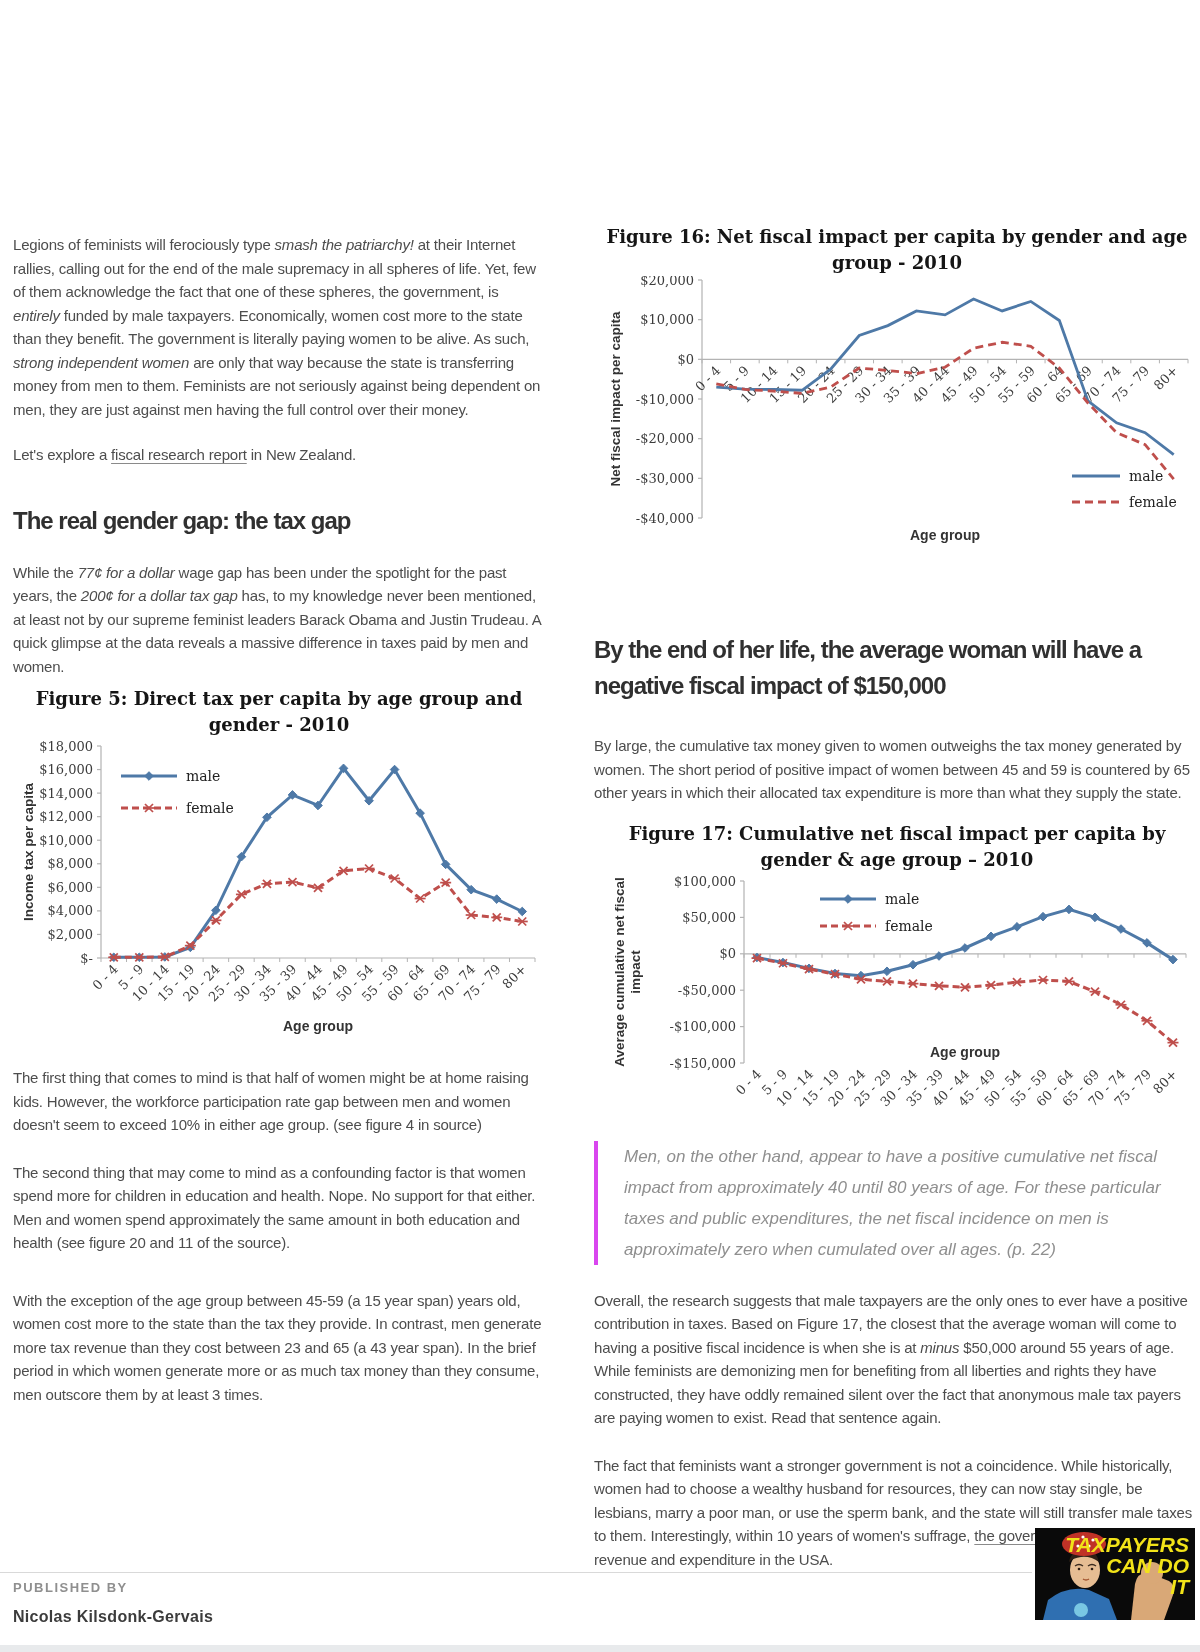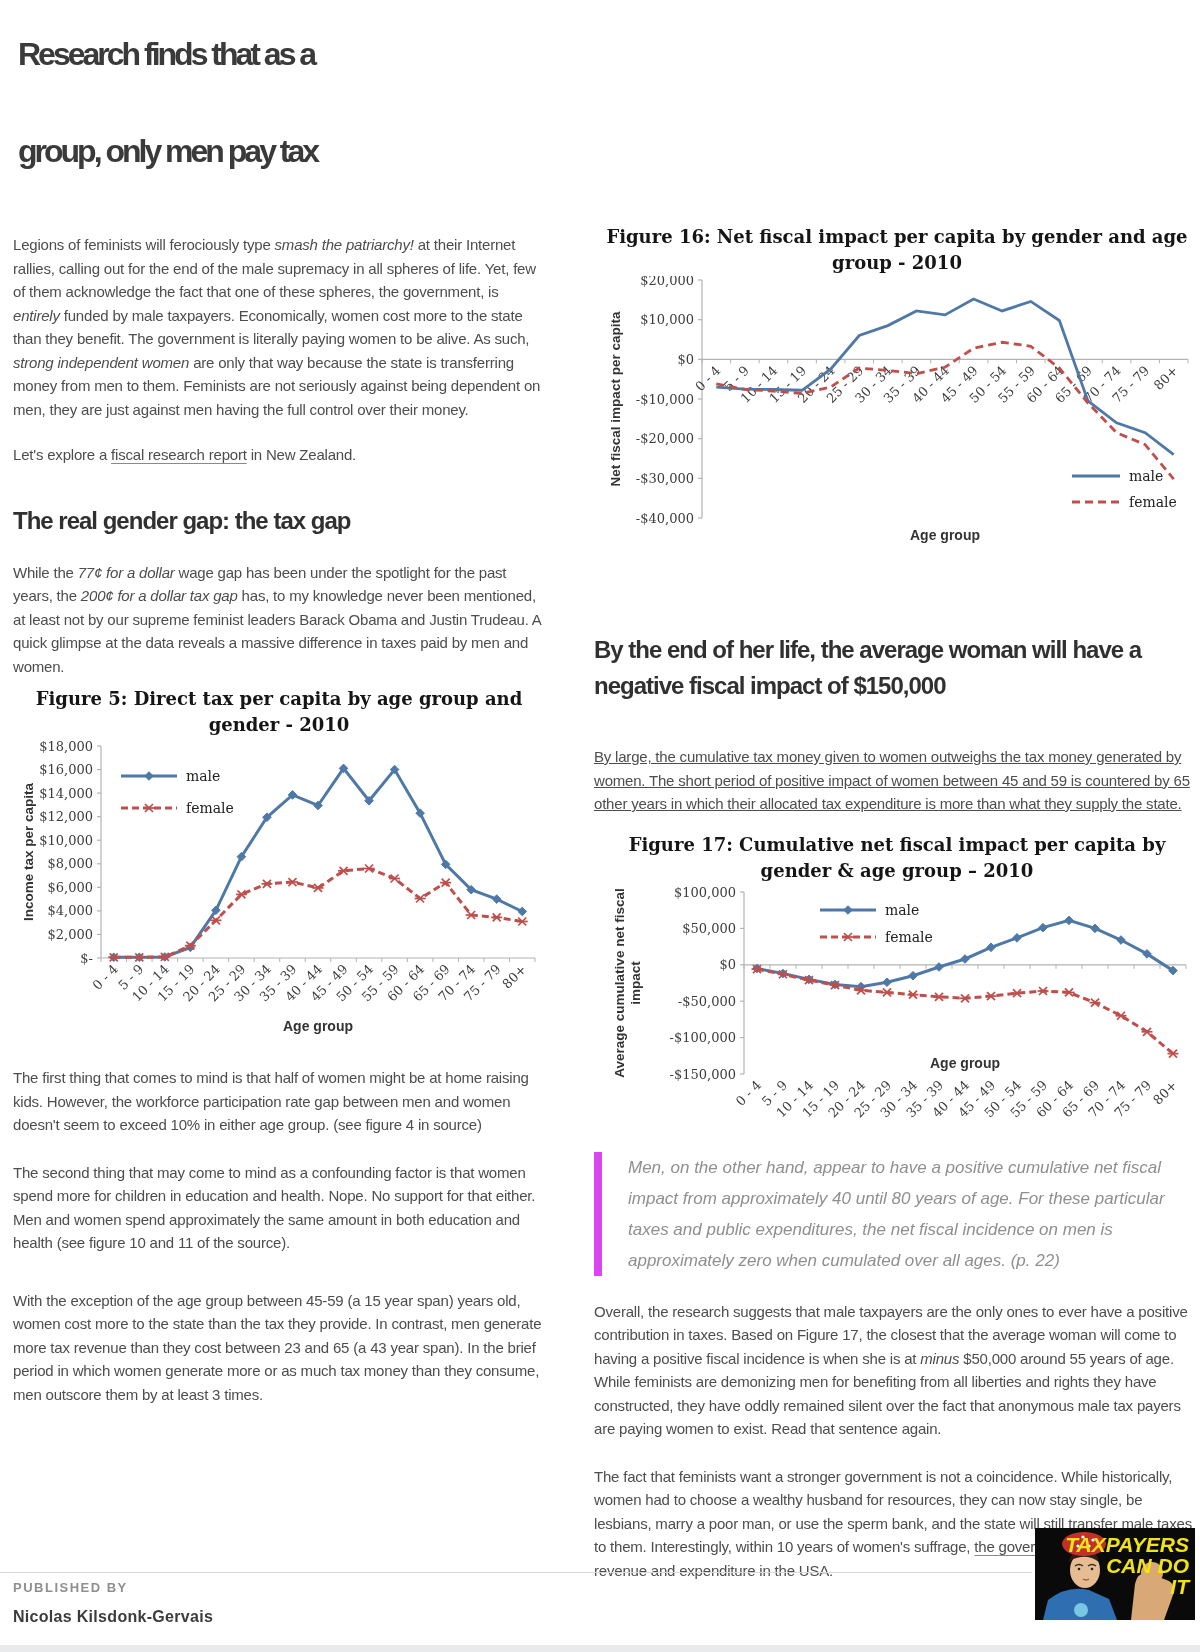--- a/index.html
+++ b/index.html
@@ -10,51 +10,50 @@
 teacher    font-size:88px; line-height:97px; font-weight:700; letter-spacing:-3px; color:#3a3a3a; }
   .col-left  { position:absolute; left:13px;  top:233px; width:532px; }
   .col-right { position:absolute; left:594px; top:224px; width:606px; }
   p.body { font-size:15px; letter-spacing:-0.2px; line-height:23.5px; color:#4d4d4d; }
   p.body em { font-style:italic; }
   a.tlink { color:inherit; text-decoration:underline; text-decoration-color:#8a8a8a; text-underline-offset:3px; cursor:pointer; }
   h2.section { font-size:24px; font-weight:700; letter-spacing:-1px; color:#303030; line-height:36px; }
   .fig-title { font-family:"DejaVu Serif", serif; font-weight:bold; font-size:18px; color:#151515;
                text-align:center; line-height:26px; }
   .figure svg { display:block; }
-  .quote { border-left:8px solid #d946ef; padding-left:26px; font-style:italic;
+  .quote { border-left:4px solid #d946ef; padding-left:26px; font-style:italic;
            font-size:17px; line-height:31px; color:#8f8f8f; }
   .divider { position:absolute; left:0; top:1572px; width:1032px; height:1px; background:#d9d9d9; }
   .published { position:absolute; left:13px; top:1580px; font-size:13px; font-weight:700;
                letter-spacing:1.5px; color:#8f8f8f; }
   .author { position:absolute; left:13px; top:1608px; font-size:16px; font-weight:700;
             letter-spacing:0.3px; color:#3c3c3c; }
   .bottom-strip { position:absolute; left:0; top:1645px; width:1200px; height:7px; background:#e8eaec; }
   .meme { position:absolute; left:1035px; top:1528px; width:144px; height:92px; }
   
   .mt-p2 { margin-top:22px; }
   .mt-h1 { margin-top:36px; }
   .mt-pt { margin-top:22px; }
   .mt-f5 { margin-top:8px; }
   .mt-first { margin-top:28px; }
   .mt-second { margin-top:24px; }
   .mt-recv { margin-top:52px; }
   .mt-exc { margin-top:34px; }
   .mt-hend { margin-top:84px; }
-  .mt-bylarge { margin-top:41px;text-decoration:underline; }
+  .mt-bylarge { margin-top:30px; }
   .mt-f17 { margin-top:16px; }
   .mt-quote { margin-top:12px; }
   .mt-overall { margin-top:24px; }
   .mt-fact { margin-top:24px; }
 </style>
 </head>
 <body>
 
 <div class="page">
 
-  <h1 class="main-title"><span>Research finds that as a</span><br><span>group, only men pay tax</span></h1>
 
   <div class="col-left">
     <p class="body"><span>Legions of feminists will ferociously type </span><em>smash the patriarchy!</em><span> at their Internet rallies, calling out for the end of the male supremacy in all spheres of life. Yet, few of them acknowledge the fact that one of these spheres, the government, is </span><em>entirely</em><span> funded by male taxpayers. Economically, women cost more to the state than they benefit. The government is literally paying women to be alive. As such, </span><em>strong independent women</em><span> are only that way because the state is transferring money from men to them. Feminists are not seriously against being dependent on men, they are just against men having the full control over their money.</span></p>
 
     <p class="body mt-p2"><span>Let's explore a </span><a class="tlink">fiscal research report</a><span> in New Zealand.</span></p>
 
     <h2 class="section mt-h1">The real gender gap: the tax gap</h2>
 
     <p class="body mt-pt"><span>While the </span><em>77¢ for a dollar</em><span> wage gap has been under the spotlight for the past years, the </span><em>200¢ for a dollar tax gap</em><span> has, to my knowledge never been mentioned, at least not by our supreme feminist leaders Barack Obama and Justin Trudeau. A quick glimpse at the data reveals a massive difference in taxes paid by men and women.</span></p>
 
@@ -195,21 +194,21 @@
           <text x="173" y="43" font-family="DejaVu Serif, serif" font-size="14" fill="#222">male</text>
           <line x1="108" y1="70" x2="164" y2="70" stroke="#bf4f4c" stroke-width="3" stroke-dasharray="7 4"></line>
           <line stroke="#bf4f4c" stroke-width="1.7" x1="132" y1="66" x2="140" y2="74"></line>
           <line stroke="#bf4f4c" stroke-width="1.7" x1="132" y1="74" x2="140" y2="66"></line>
           <line stroke="#bf4f4c" stroke-width="1.7" x1="130.5" y1="70" x2="141.5" y2="70"></line>
           <text x="173" y="75" font-family="DejaVu Serif, serif" font-size="14" fill="#222">female</text>
         </svg>
     </div>
 
     <p class="body mt-first">The first thing that comes to mind is that half of women might be at home raising kids. However, the workforce participation rate gap between men and women doesn't seem to exceed 10% in either age group. (see figure 4 in source)</p>
-    <p class="body mt-second">The second thing that may come to mind as a confounding factor is that women spend more for children in education and health. Nope. No support for that either. Men and women spend approximately the same amount in both education and health (see figure 10 and 11 of the source).</p>
+    <p class="body mt-second">The second thing that may come to mind as a confounding factor is that women spend more for children in education and health. Nope. No support for that either. Men and women spend approximately the same amount in both education and health (see figure 20 and 11 of the source).</p>
 
 
     <p class="body mt-exc">With the exception of the age group between 45-59 (a 15 year span) years old, women cost more to the state than the tax they provide. In contrast, men generate more tax revenue than they cost between 23 and 65 (a 43 year span). In the brief period in which women generate more or as much tax money than they consume, men outscore them by at least 3 times.</p>
   </div>
 
   <div class="col-right">
     <div class="figure">
       <div class="fig-title">Figure 16: Net fiscal impact per capita by gender and age group - 2010</div>
       <svg id="chart-fig16" width="606" height="272">
           <line x1="108" y1="4" x2="108" y2="242" stroke="#b3b3b3" stroke-width="1.2"></line>

